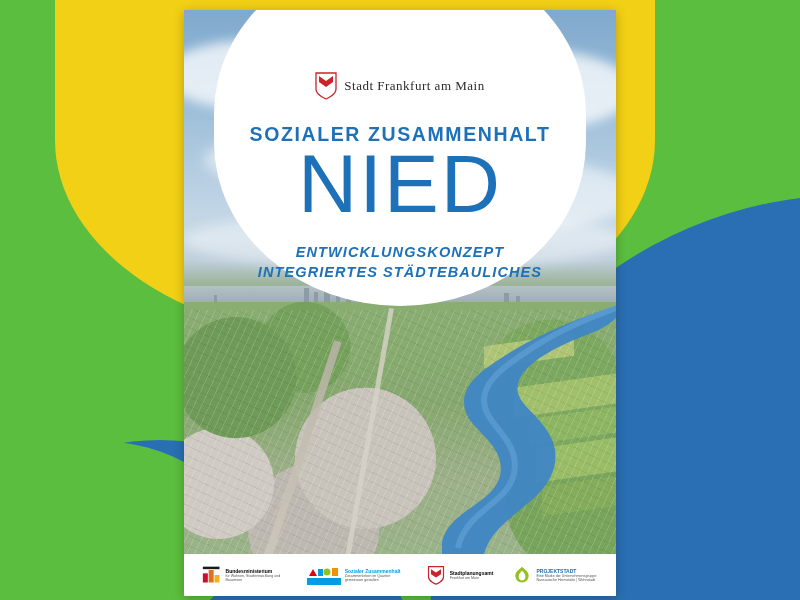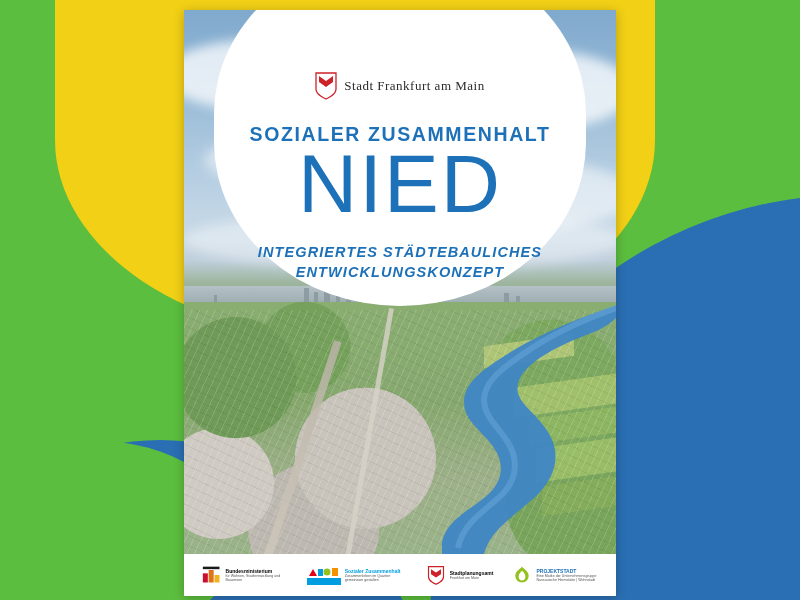--- a/index.html
+++ b/index.html
@@ -343,22 +343,22 @@
         <svg class="crest" viewBox="0 0 22 28">
           <path d="M1 1 H21 V17 C21 23 11 27 11 27 C11 27 1 23 1 17 Z" fill="#ffffff" stroke="#cc2229" stroke-width="1.3"></path>
           <path d="M4 4 L11 9 L18 4 L18 10 L11 15 L4 10 Z" fill="#cc2229"></path>
         </svg>
         <div class="crest-text">Stadt Frankfurt am Main</div>
       </div>
 
       <div class="kicker">SOZIALER ZUSAMMENHALT</div>
       <div class="bigtitle">NIED</div>
       <div class="subtitle">
+        <div>ENTWICKLUNGSKONZEPT</div>
         <div>INTEGRIERTES STÄDTEBAULICHES</div>
-        <div>ENTWICKLUNGSKONZEPT</div>
       </div>
     </div>
 
     <div class="footer">
 
       <div class="logo">
         <svg class="mark" viewBox="0 0 24 24">
           <rect x="1" y="10" width="6" height="11" fill="#c8102e"></rect>
           <rect x="8" y="6" width="6" height="15" fill="#e2711d"></rect>
           <rect x="15" y="12" width="6" height="9" fill="#f0b323"></rect>

